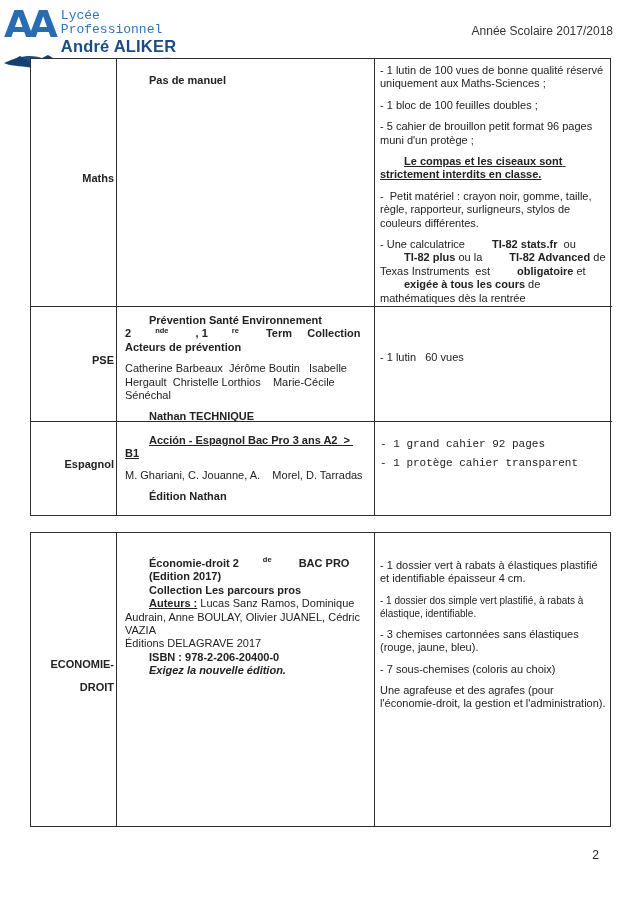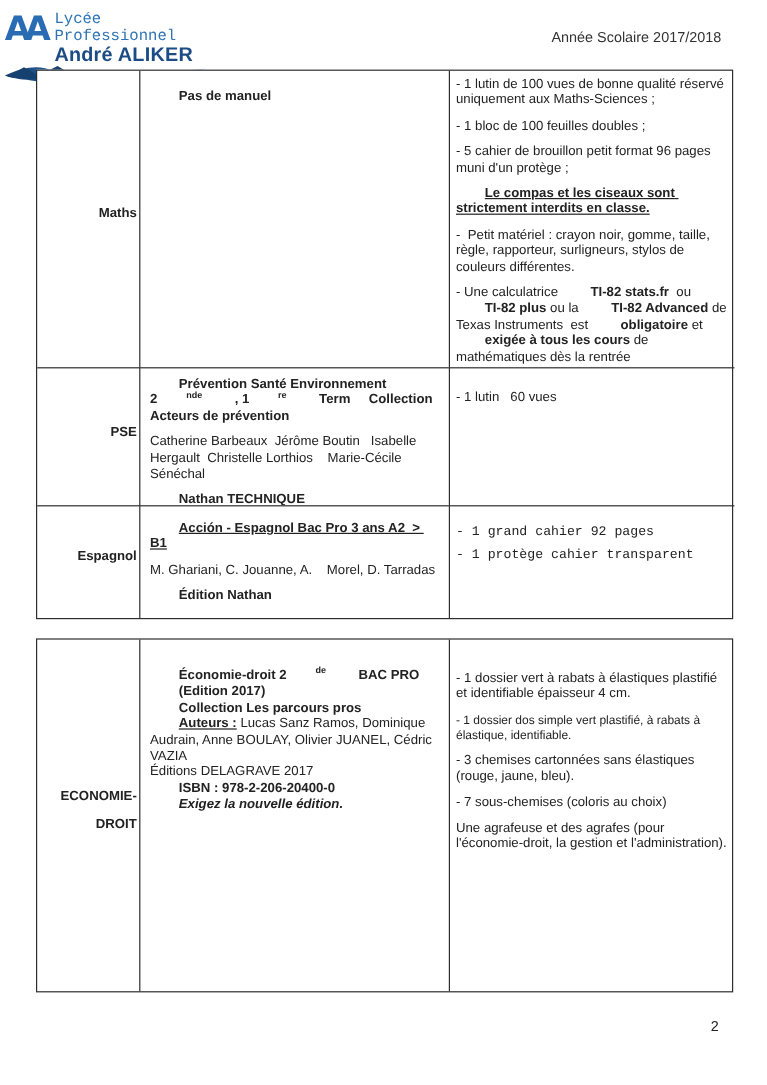--- a/index.html
+++ b/index.html
@@ -8,30 +8,30 @@
     width:639px; height:904px; position:relative;
     font-family:"Liberation Sans", sans-serif;
     color:#222222; overflow:hidden;
   }
 
   
   .logo { position:absolute; left:4px; top:6px; width:180px; }
   .logo-top { display:flex; align-items:flex-start; }
   .monogram {
     font-family:"DejaVu Sans", sans-serif; font-weight:bold;
-    font-size:28px; line-height:36px; letter-spacing:-5px;
+    font-size:38px; line-height:36px; letter-spacing:-5px;
     color:#2a6cb3; padding-right:8px;
   }
   .logo-text { padding-top:3px; }
   .logo-l1 { font-size:13px; line-height:14px; color:#2e75b6;font-family:Liberation Mono, monospace; }
   .logo-l2 { font-size:16.5px; line-height:18px; font-weight:bold; color:#1c4c85; letter-spacing:0.2px; }
   .swoosh { display:block; margin-top:-2px; }
 
   .year {
-    position:absolute; top:24px; right:38px;
+    position:absolute; top:24px; right:26px;
     font-size:12px; color:#333333;
   }
 
   .pagenum { position:absolute; top:848px; right:40px; font-size:12px; color:#222; }
 
   
   .doc-table {
     position:absolute; left:30px; width:581px;
     display:grid; grid-template-columns:85px 258px 238px;
     border:1px solid #2e2e2e; background:#fff;
@@ -55,21 +55,21 @@
 
   .cell p { margin:0 0 8px 0; white-space:pre-wrap; }
   .cell p.tight { margin:0; }
   .cell p.alt { font-size:10px; line-height:13px; }
 
   .manual-maths   { padding-top:15px; padding-left:8px; }
   .manual-pse     { padding-top:7px;  padding-left:8px; }
   .manual-esp     { padding-top:12px; padding-left:8px; }
   .manual-eco     { padding-top:24px; padding-left:8px; }
   .supplies-maths { padding-top:5px;  padding-left:5px; padding-right:6px; }
-  .supplies-pse   { padding-top:18px; padding-left:5px; padding-right:6px; }
+  .supplies-pse   { padding-top:44px; padding-left:5px; padding-right:6px; }
   .supplies-pse p { margin-bottom:6px; }
   .supplies-esp   { padding-top:16px; padding-left:5px; padding-right:6px;font-family:Liberation Mono, monospace; }
   .supplies-esp p { margin-bottom:6px; }
   .supplies-eco   { padding-top:26px; padding-left:5px; padding-right:6px; }
 
   span.b   { font-weight:bold;padding-left:24px; }
   span.u   { text-decoration:underline; }
   span.i   { font-style:italic; }
   span.sup { vertical-align:super; font-size:7.5px; line-height:0; }
 </style>

